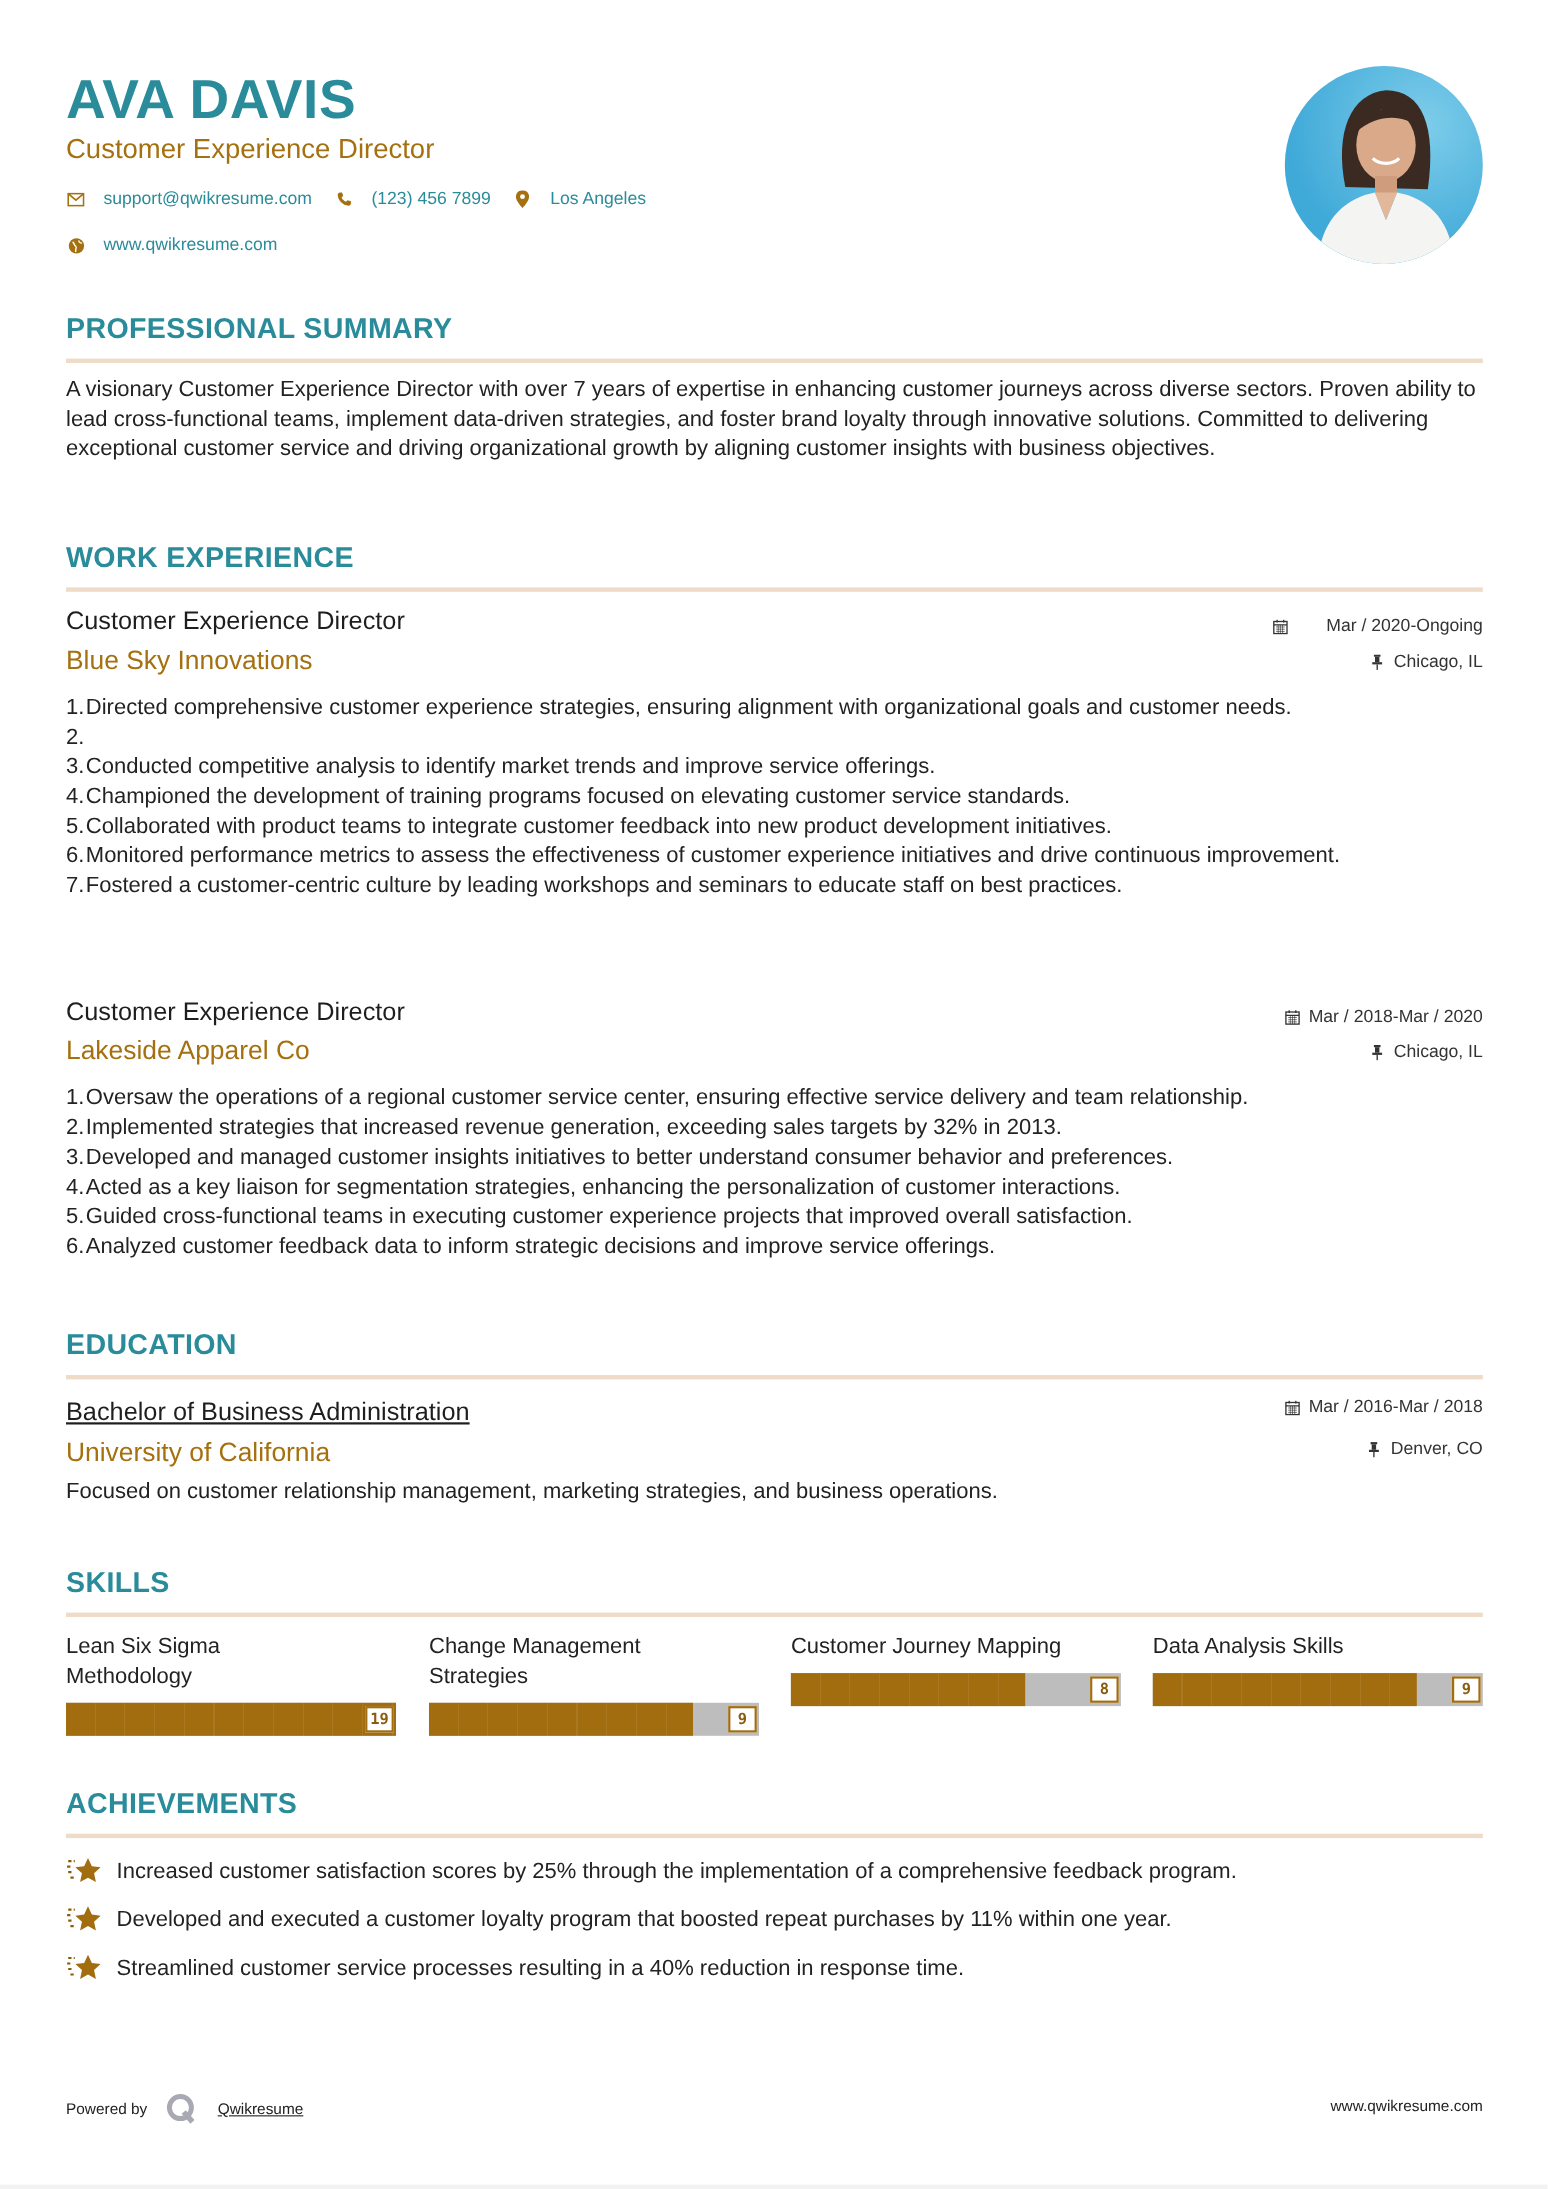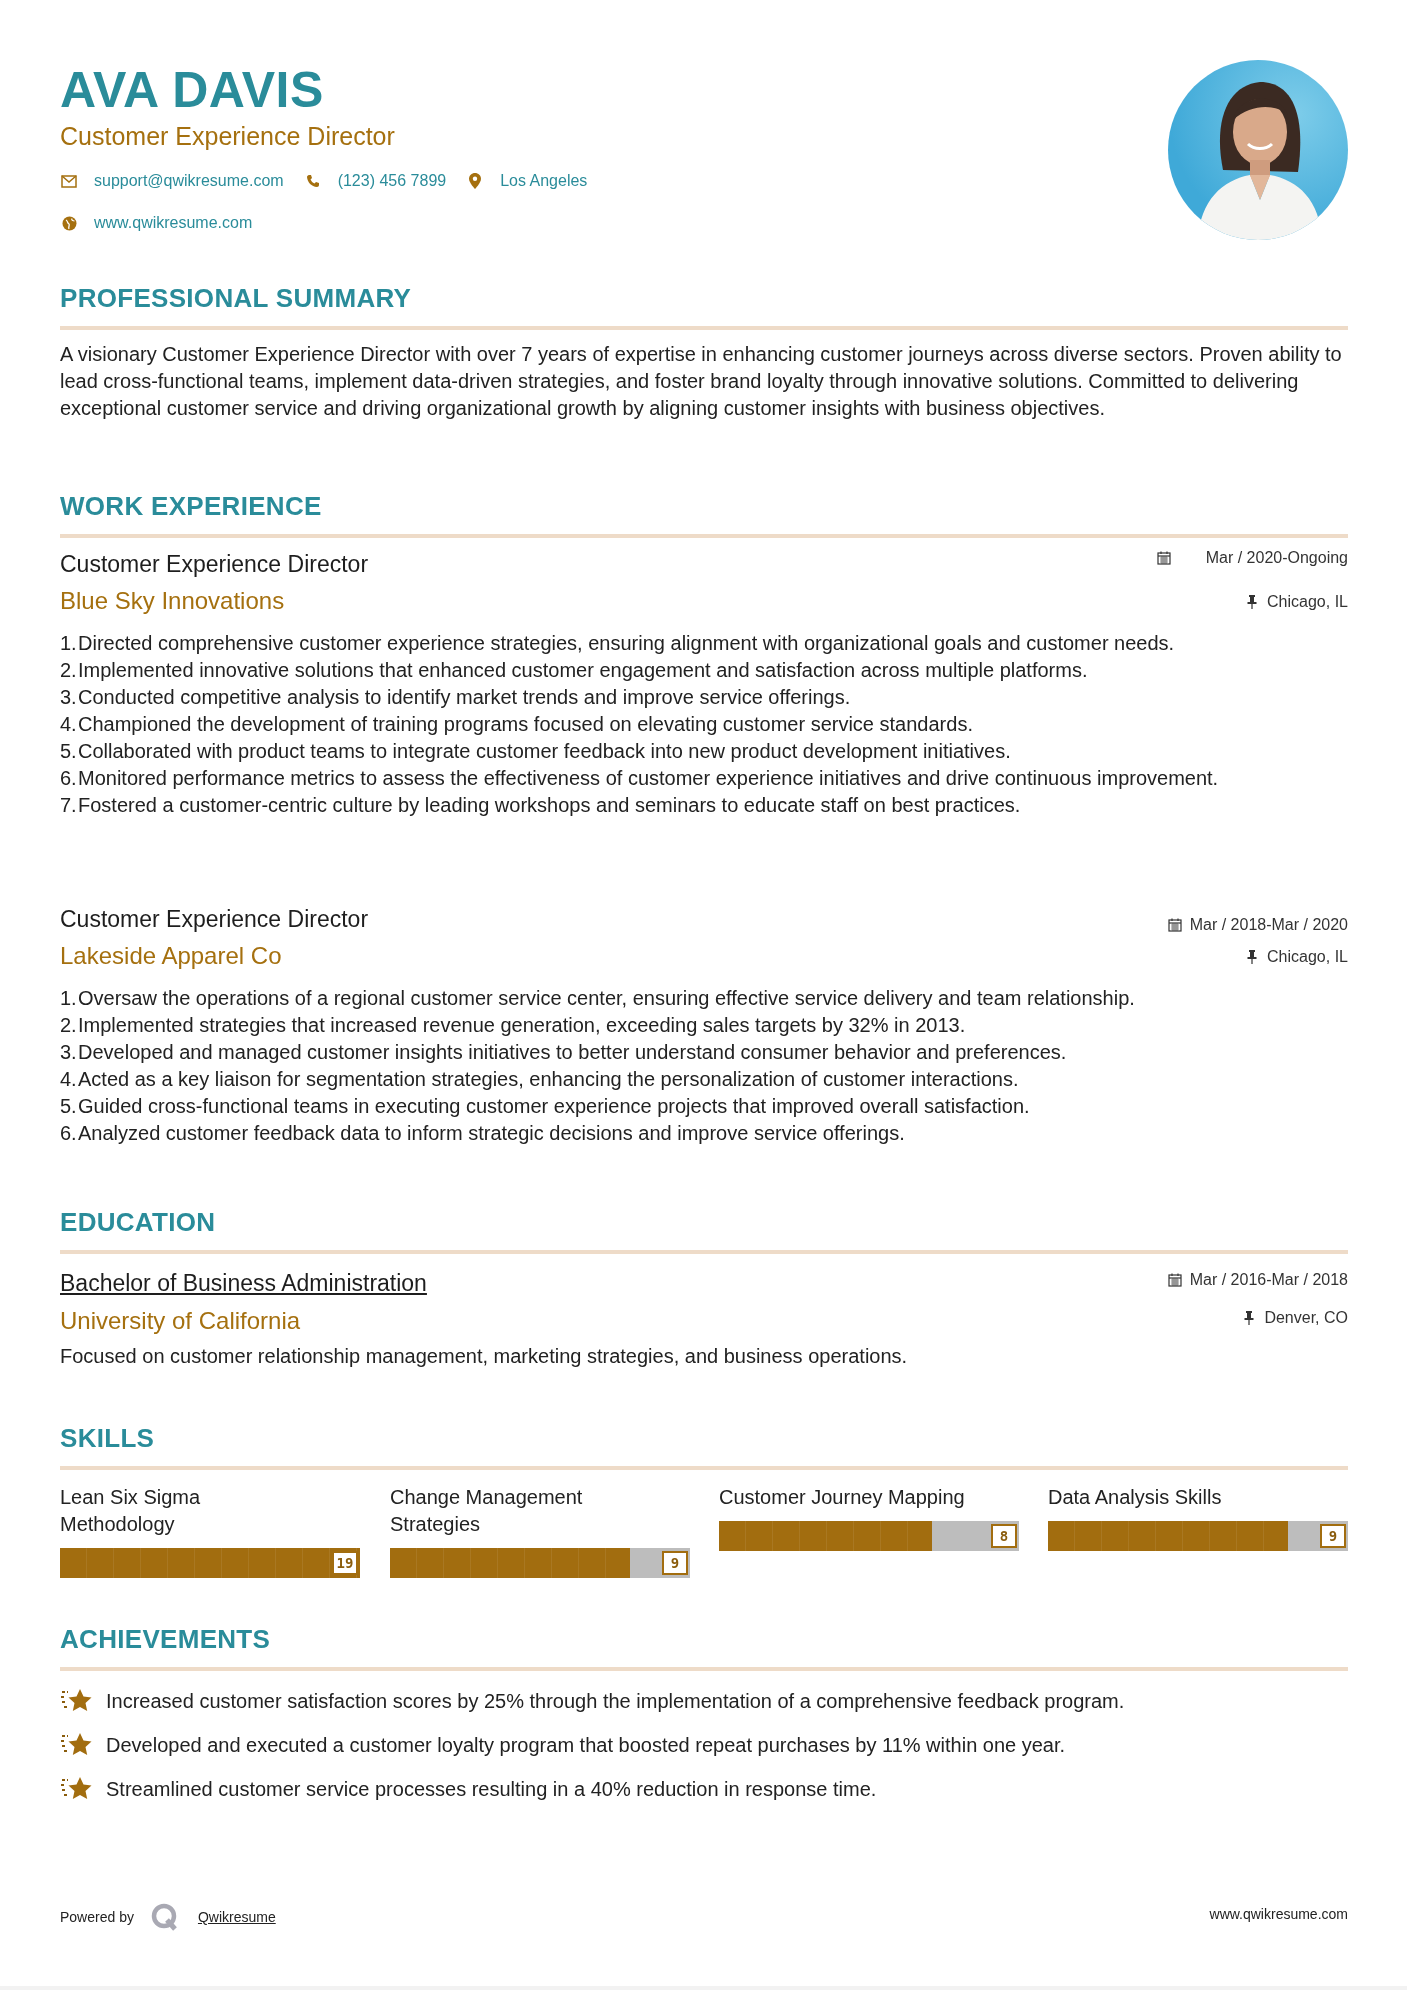--- a/index.html
+++ b/index.html
@@ -119,21 +119,21 @@
     <div class="rule"></div>
   </div>
   <p class="para" style="top:341px;">A visionary Customer Experience Director with over 7 years of expertise in enhancing customer journeys across diverse sectors. Proven ability to lead cross-functional teams, implement data-driven strategies, and foster brand loyalty through innovative solutions. Committed to delivering exceptional customer service and driving organizational growth by aligning customer insights with business objectives.</p>
 
   <div class="section-head" style="top:490px;">
     <h2>WORK EXPERIENCE</h2>
     <div class="rule"></div>
   </div>
 
   <div class="job-title" style="top:549px;">Customer Experience Director</div>
-  <div class="meta" style="top:548px;gap:27px;">
+  <div class="meta" style="top:560px;gap:27px;">
     <span class="ic">
       <svg width="14" height="14" viewBox="0 0 14 14">
           <rect x="1" y="2" width="12" height="11" fill="none" stroke="#333" stroke-width="1.2"></rect>
           <line x1="1" y1="5" x2="13" y2="5" stroke="#333" stroke-width="1.2"></line>
           <line x1="4" y1="0.5" x2="4" y2="3" stroke="#333" stroke-width="1.2"></line>
           <line x1="10" y1="0.5" x2="10" y2="3" stroke="#333" stroke-width="1.2"></line>
           <path d="M3 7h8M3 9h8M3 11h8M5 5v8M7 5v8M9 5v8" stroke="#333" stroke-width="0.6"></path>
         </svg>
     </span>
     <span>Mar / 2020-Ongoing</span>
@@ -150,21 +150,20 @@
     </span>
     <span>Chicago, IL</span>
   </div>
   <ol class="list" style="top:630px;">
     <li>
         <span class="num">1.</span>
         <span>Directed comprehensive customer experience strategies, ensuring alignment with organizational goals and customer needs.</span>
       </li>
     <li>
         <span class="num">2.</span>
-        <span>Implemented innovative solutions that enhanced customer engagement and satisfaction across multiple platforms.</span>
       </li>
     <li>
         <span class="num">3.</span>
         <span>Conducted competitive analysis to identify market trends and improve service offerings.</span>
       </li>
     <li>
         <span class="num">4.</span>
         <span>Championed the development of training programs focused on elevating customer service standards.</span>
       </li>
     <li>

